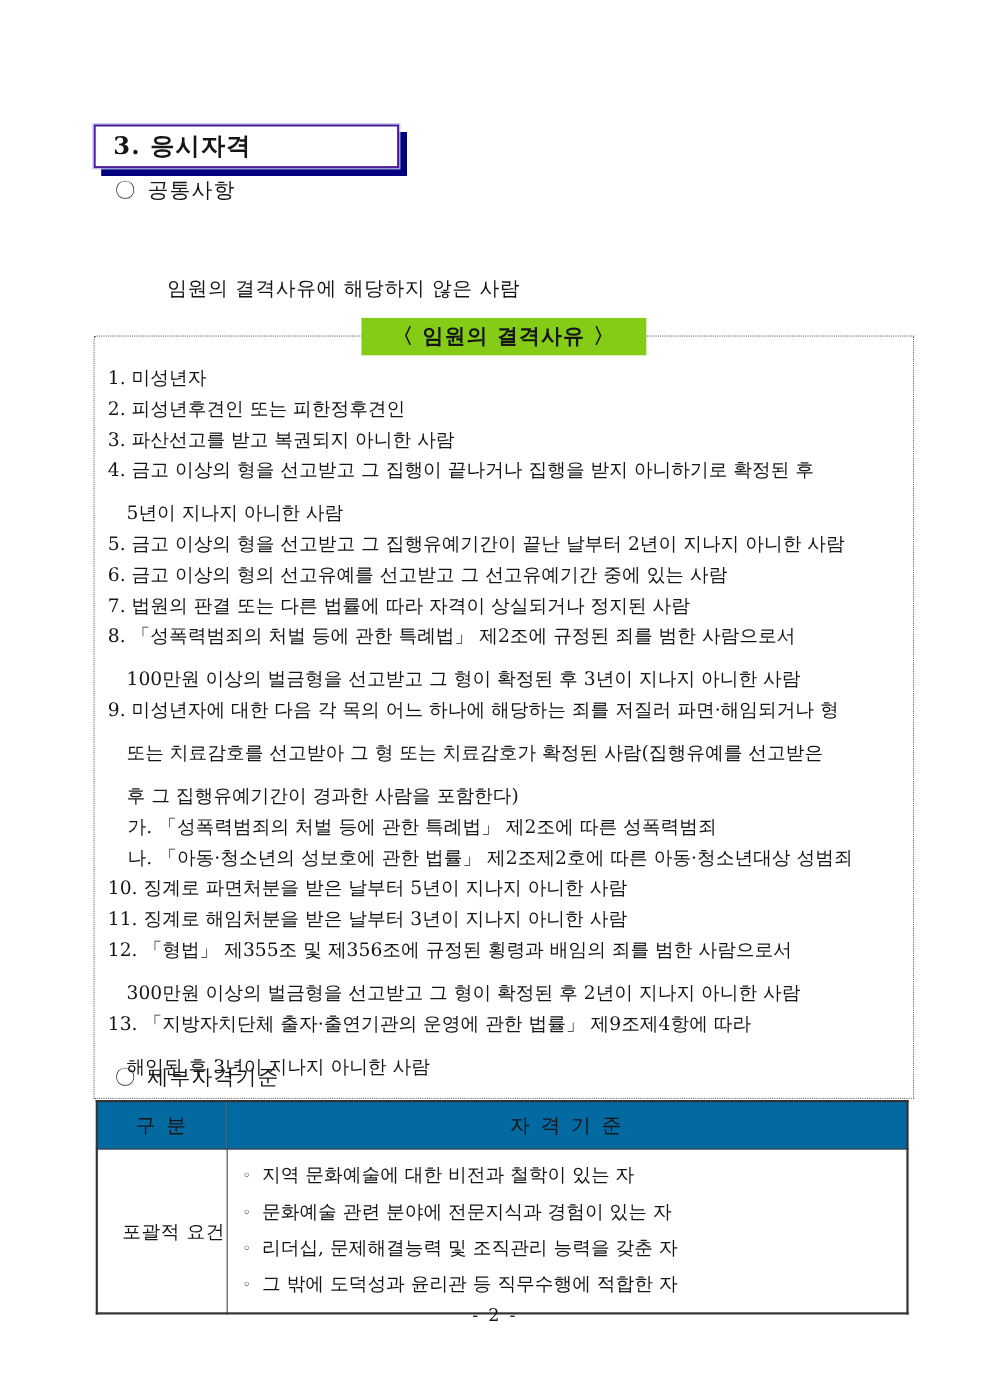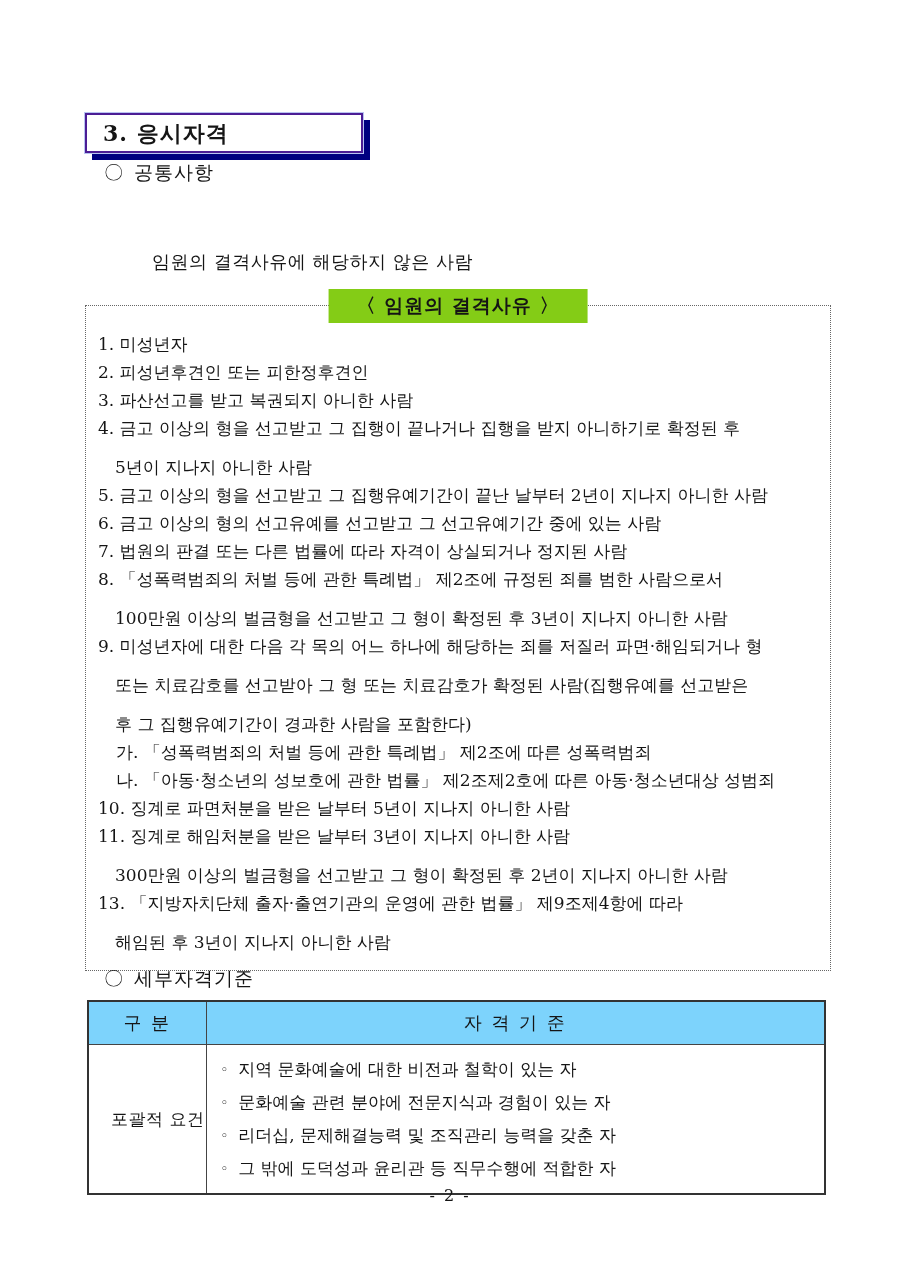--- a/index.html
+++ b/index.html
@@ -71,21 +71,21 @@
     width: 739px;
     border-collapse: collapse;
     table-layout: fixed;
   }
   .criteria-table th, .criteria-table td {
     border: 1px solid #444;
     font-weight: normal;
   }
   .criteria-table { border: 2px solid #333; }
   .criteria-table th {
-    background: #7dd3fc;
+    background: #0369a1;
     height: 40px;
     font-size: 18px;
     text-align: center;
     letter-spacing: 2px;
   }
   .col-category { width: 118px; }
   .criteria-table td.cat-cell {
     text-align: right; font-size: 17px; letter-spacing: 0.5px;
   }
   .criteria-table td.crit-cell { padding: 8px 4px 8px 14px; }
@@ -152,20 +152,21 @@
         <div class="dq-item sub">
           <div class="dq-line">나. 「아동·청소년의 성보호에 관한 법률」 제2조제2호에 따른 아동·청소년대상 성범죄</div>
         </div>
         <div class="dq-item">
           <div class="dq-line">10. 징계로 파면처분을 받은 날부터 5년이 지나지 아니한 사람</div>
         </div>
         <div class="dq-item">
           <div class="dq-line">11. 징계로 해임처분을 받은 날부터 3년이 지나지 아니한 사람</div>
         </div>
         <div class="dq-item">
+          <div class="dq-line">12. 「형법」 제355조 및 제356조에 규정된 횡령과 배임의 죄를 범한 사람으로서</div>
           <div class="dq-line cont">300만원 이상의 벌금형을 선고받고 그 형이 확정된 후 2년이 지나지 아니한 사람</div>
         </div>
         <div class="dq-item">
           <div class="dq-line">13. 「지방자치단체 출자·출연기관의 운영에 관한 법률」 제9조제4항에 따라</div>
           <div class="dq-line cont">해임된 후 3년이 지나지 아니한 사람</div>
         </div>
       </div>
   </div>
 
   <div class="detail-head">

